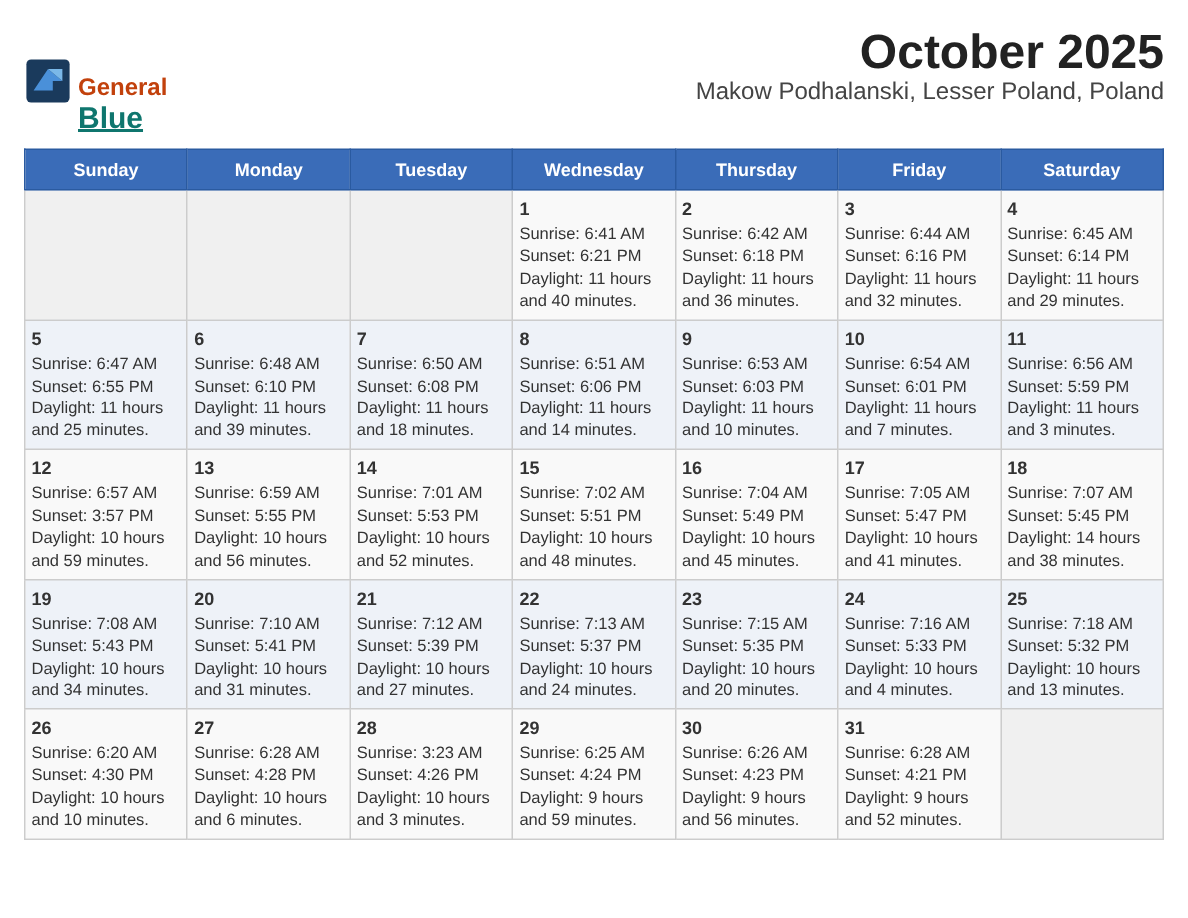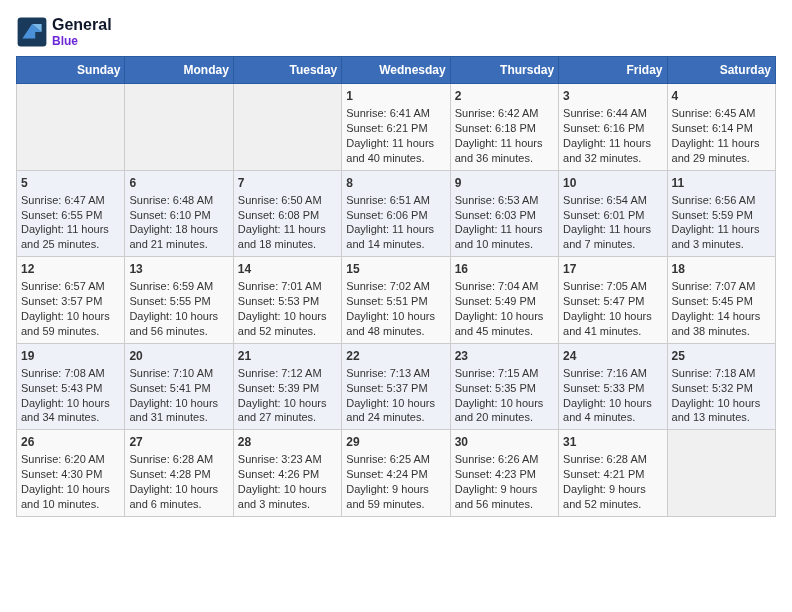--- a/index.html
+++ b/index.html
@@ -40,21 +40,21 @@
     }
     table {
       width: 100%;
       border-collapse: collapse;
       font-size: 11px;
     }
     thead tr th {
       background-color: #3a6cb8;
       color: #fff;
       padding: 6px 4px;
-      text-align: right;
+      text-align: center;
       font-size: 12px;
       font-weight: bold;
       border: 1px solid #2a5aa0;
     }
     tbody tr td {
       border: 1px solid #ccc;
       padding: 4px;
       vertical-align: top;
       min-height: 70px;
       width: 108px;
@@ -81,23 +81,27 @@
 <body>
 
 <div class="header">
   <div class="logo">
     <svg class="logo-icon" viewBox="0 0 40 40">
       <rect x="2" y="2" width="36" height="36" rx="4" fill="#1a3a5c"></rect>
       <polygon points="8,28 20,10 32,20 24,20 24,28" fill="#4a90d9"></polygon>
       <polygon points="20,10 32,10 32,20" fill="#7ab8e8"></polygon>
     </svg>
     <div>
-      <div style="font-size:16px;font-weight:bold;color:#0f172a;">General</div>
-      <div style="font-size:12px;font-weight:bold;color:#6d28d9;">Blue</div>
+      <div style="font-size:16px;font-weight:bold;color:#c2410c;margin-top:34px;">General</div>
+      <div style="font-size:20px;font-weight:bold;color:#0f766e;text-decoration:underline;">Blue</div>
     </div>
+  </div>
+  <div class="title-block">
+    <h1>October 2025</h1>
+    <h2>Makow Podhalanski, Lesser Poland, Poland</h2>
   </div>
 </div>
 
 <table>
   <thead>
     <tr>
     <th>Sunday</th>
         <th>Monday</th>
         <th>Tuesday</th>
         <th>Wednesday</th>
@@ -140,21 +144,21 @@
         <td>
           <span class="day-num">5</span>
           <div>Sunrise: 6:47 AM</div>
           <div>Sunset: 6:55 PM</div>
           <div>Daylight: 11 hours and 25 minutes.</div>
         </td>
         <td>
           <span class="day-num">6</span>
           <div>Sunrise: 6:48 AM</div>
           <div>Sunset: 6:10 PM</div>
-          <div>Daylight: 18 hours and 21 minutes.</div>
+          <div>Daylight: 11 hours and 39 minutes.</div>
         </td>
         <td>
           <span class="day-num">7</span>
           <div>Sunrise: 6:50 AM</div>
           <div>Sunset: 6:08 PM</div>
           <div>Daylight: 11 hours and 18 minutes.</div>
         </td>
         <td>
           <span class="day-num">8</span>
           <div>Sunrise: 6:51 AM</div>

